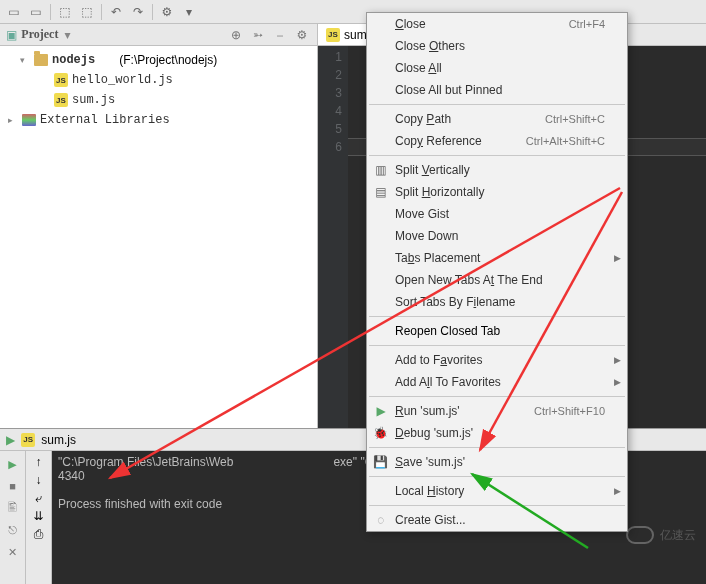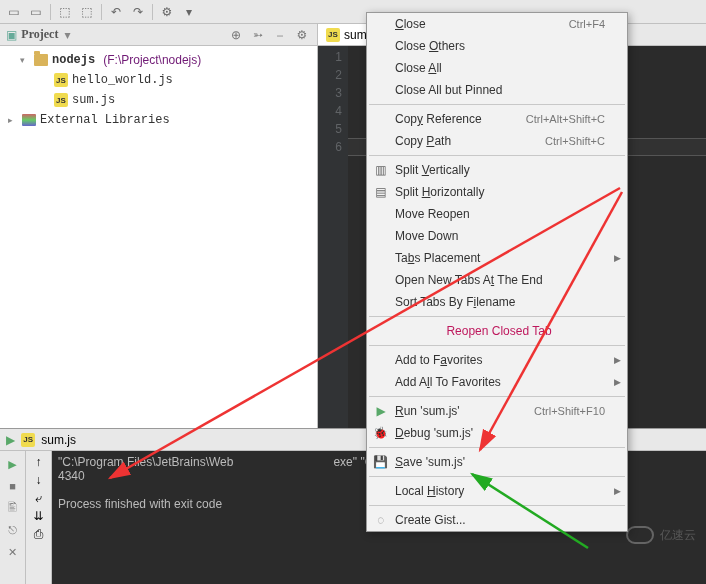--- a/index.html
+++ b/index.html
@@ -17,21 +17,21 @@
   .project-header .dropdown { color: #888; margin-left: 2px; }
   .project-header .spacer { flex: 1; }
   .project-header .hbtn { width: 18px; height: 18px; display:flex; align-items:center; justify-content:center; color:#777; }
   
   .tree { padding: 4px 0; }
   .tree-row { display: flex; align-items: center; height: 20px; padding-left: 4px; gap: 4px; }
   .tree-row.depth1 { padding-left: 20px; }
   .tree-row.depth2 { padding-left: 54px; }
   .tree-row .arrow { width: 10px; color: #888; font-size: 9px; }
   .tree-row .label { color: #333; font-family: Liberation Mono, monospace; }
-  .tree-row .hint { color: #701a75; margin-left: 4px; }
+  .tree-row .hint { color: #000000; margin-left: 20px; }
   .folder-icon { width:14px; height:12px; background:#d9b35a; border-radius:1px; position:relative; }
   .folder-icon:before { content:""; position:absolute; top:-3px; left:0; width:6px; height:3px; background:#d9b35a; border-radius:1px 1px 0 0;}
   .js-icon { width:14px; height:14px; background:#f0db4f; color:#333; font-size:8px; font-weight:bold; display:flex; align-items:center; justify-content:center; border-radius:2px; position:relative;}
   .js-icon:before{content:"JS";}
   .lib-icon { width:14px; height:12px; background:linear-gradient(#c66,#6c6,#66c); border-radius:1px;}
   
   .editor-area { flex: 1; background: #fff; display: flex; flex-direction: column; }
   .editor-tabs { height: 22px; background: #e8e8e8; border-bottom: 1px solid #c0c0c0; display: flex; align-items: stretch; }
   .editor-tab { display: flex; align-items: center; padding: 0 8px; gap: 4px; border-right: 1px solid #c0c0c0; background:#f4f4f4; }
   .editor-tab.active { background: #fff; }
@@ -46,21 +46,21 @@
   .run-header { height: 22px; display: flex; align-items: center; padding: 0 6px; gap: 6px; border-bottom: 1px solid #c0c0c0; background:#e8e8e8;}
   .run-header .green-arrow { color:#59a869; }
   .run-body { flex:1; display:flex; }
   .run-gutter { width: 26px; background:#e8e8e8; border-right:1px solid #c0c0c0; display:flex; flex-direction:column; align-items:center; padding-top:4px; gap:4px;}
   .run-gutter .g { width:18px; height:18px; display:flex; align-items:center; justify-content:center; color:#777; font-size:11px;}
   .run-gutter2 { width: 26px; background:#e8e8e8; border-right:1px solid #c0c0c0; display:flex; flex-direction:column; align-items:center; padding-top:4px; gap:4px;}
   .console { flex:1; background:#2b2b2b; color:#bbb; font-family:Consolas,monospace; padding:4px 6px; white-space:pre; overflow:hidden;}
   
   .context-menu { position: absolute; left: 366px; top: 12px; width: 262px; background: #f2f2f2; border: 1px solid #999; box-shadow: 2px 2px 8px rgba(0,0,0,0.3); z-index: 100; }
   .menu-item { height: 22px; display: flex; align-items: center; padding: 0 24px 0 28px; position: relative; color:#333;}
-  .menu-item.disabled { color: #be185d; justify-content: center; }
+  .menu-item.disabled { color: #000000; }
   .menu-item .shortcut { position:absolute; right:22px; color:#777; font-size:11px;}
   .menu-item .sub { position:absolute; right:6px; color:#777; font-size:9px;}
   .menu-item .micon { position:absolute; left:6px; width:16px; display:flex; justify-content:center; color:#666;}
   .menu-item u { text-decoration: underline; }
   .menu-sep { height:1px; background:#c8c8c8; margin:3px 2px; }
   
   .watermark { position:absolute; right:10px; bottom:40px; opacity:0.4; font-size:16px; color:#999; display:flex; align-items:center; gap:6px; font-family: "Microsoft YaHei", sans-serif;}
   .watermark .cloud { width:28px; height:18px; border:2px solid #bbb; border-radius:10px; position:relative;}
   
   svg.arrow-overlay { position:absolute; top:0; left:0; pointer-events:none; z-index:200;}
@@ -183,38 +183,38 @@
       <span>Close <u>O</u>thers</span>
     </div>
     <div class="menu-item">
       <span>Close <u>A</u>ll</span>
     </div>
     <div class="menu-item">
       <span>Close All but Pinned</span>
     </div>
     <div class="menu-sep"></div>
     <div class="menu-item">
+      <span>Copy <u>P</u>ath</span>
+      <span class="shortcut">Ctrl+Shift+C</span>
+    </div>
+    <div class="menu-item">
       <span>Cop<u>y</u> Reference</span>
       <span class="shortcut">Ctrl+Alt+Shift+C</span>
     </div>
-    <div class="menu-item">
-      <span>Copy <u>P</u>ath</span>
-      <span class="shortcut">Ctrl+Shift+C</span>
-    </div>
     <div class="menu-sep"></div>
     <div class="menu-item">
       <span class="micon">▥</span>
       <span>Split <u>V</u>ertically</span>
     </div>
     <div class="menu-item">
       <span class="micon">▤</span>
       <span>Split <u>H</u>orizontally</span>
     </div>
     <div class="menu-item">
-      <span>Move Reopen</span>
+      <span>Move Gist</span>
     </div>
     <div class="menu-item">
       <span>Move Down</span>
     </div>
     <div class="menu-item">
       <span>Ta<u>b</u>s Placement</span>
       <span class="sub">▶</span>
     </div>
     <div class="menu-item">
       <span>Open New Tabs A<u>t</u> The End</span>

